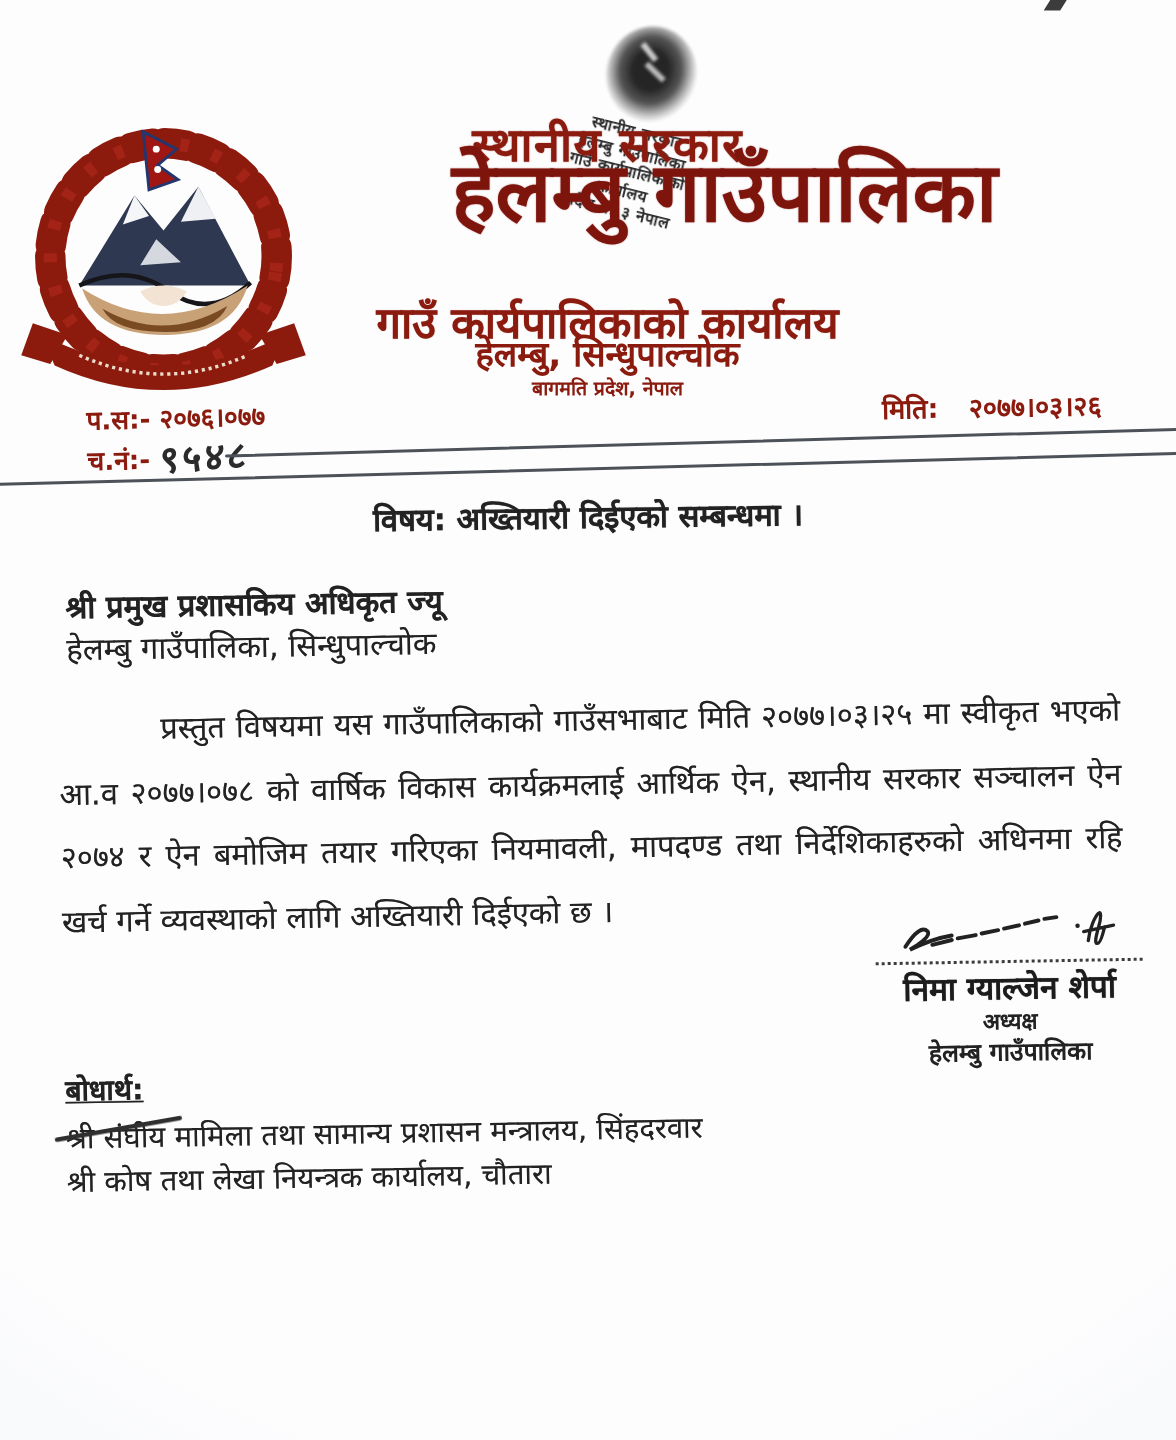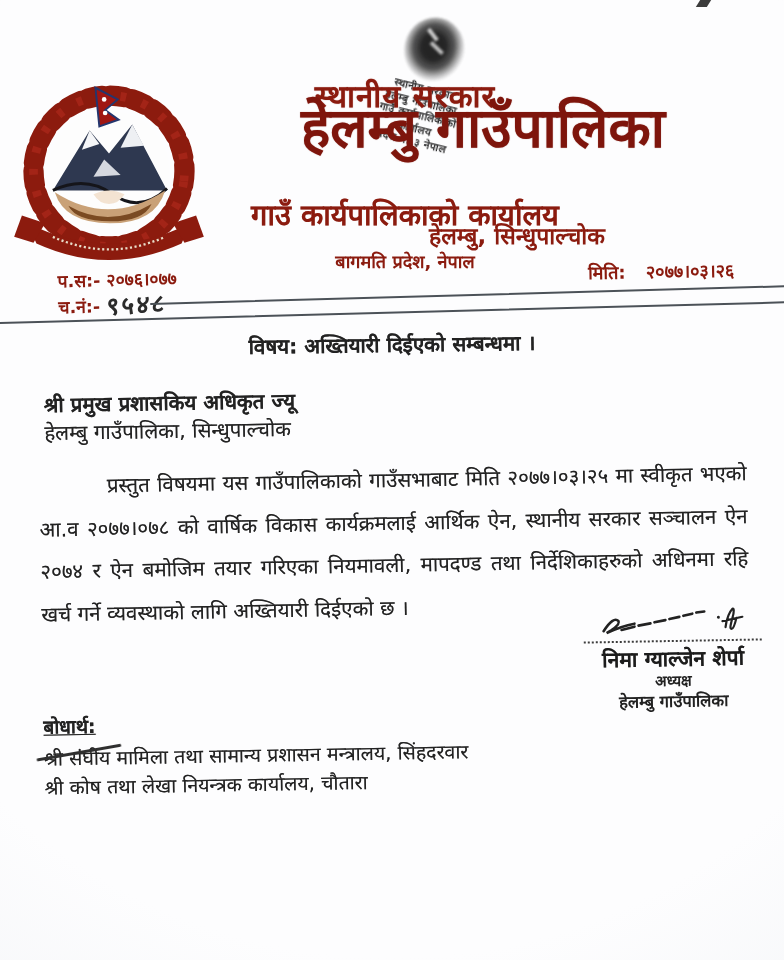--- a/index.html
+++ b/index.html
@@ -11,22 +11,22 @@
     font-family:"DejaVu Sans","Liberation Sans",sans-serif;
     color:#222;
   }
   .maroon{color:#8b1b0f;}
   .abs{position:absolute;}
 
   
   .hdr-gov{left:205px;top:74px;width:400px;text-align:center;font-size:31px;font-weight:bold;letter-spacing:1px;text-shadow:0 0 1px rgba(139,27,15,.55);}
   .hdr-title{left:198px;top:96px;width:570px;text-align:center;font-size:55px;line-height:64px;font-weight:bold;color:#7e150c;text-shadow:0 0 1px rgba(126,21,12,.6);}
   .hdr-office{left:205px;top:194px;width:400px;text-align:center;font-size:29px;font-weight:bold;text-shadow:0 0 .6px rgba(139,27,15,.5);}
-  .hdr-addr{left:205px;top:219px;width:400px;text-align:right;font-size:23px;font-weight:bold;}
-  .hdr-prov{left:205px;top:249px;width:400px;text-align:center;font-size:18px;font-weight:bold;}
+  .hdr-addr{left:205px;top:219px;width:400px;text-align:center;font-size:23px;font-weight:bold;}
+  .hdr-prov{left:205px;top:249px;width:400px;text-align:center;font-size:13px;font-weight:bold;}
 
   
   .logo{left:12px;top:82px;width:194px;height:180px;}
 
   
   .stamp{left:348px;top:16px;width:148px;height:166px;transform:rotate(14deg);opacity:.92;}
   .stamp-emblem{
     width:60px;height:64px;margin:0 auto 2px auto;border-radius:50%;
     background:radial-gradient(ellipse at 48% 46%, rgba(8,8,8,.96) 26%, rgba(25,25,25,.8) 46%, rgba(45,45,45,.3) 62%, transparent 72%);
     filter:blur(1px);position:relative;

